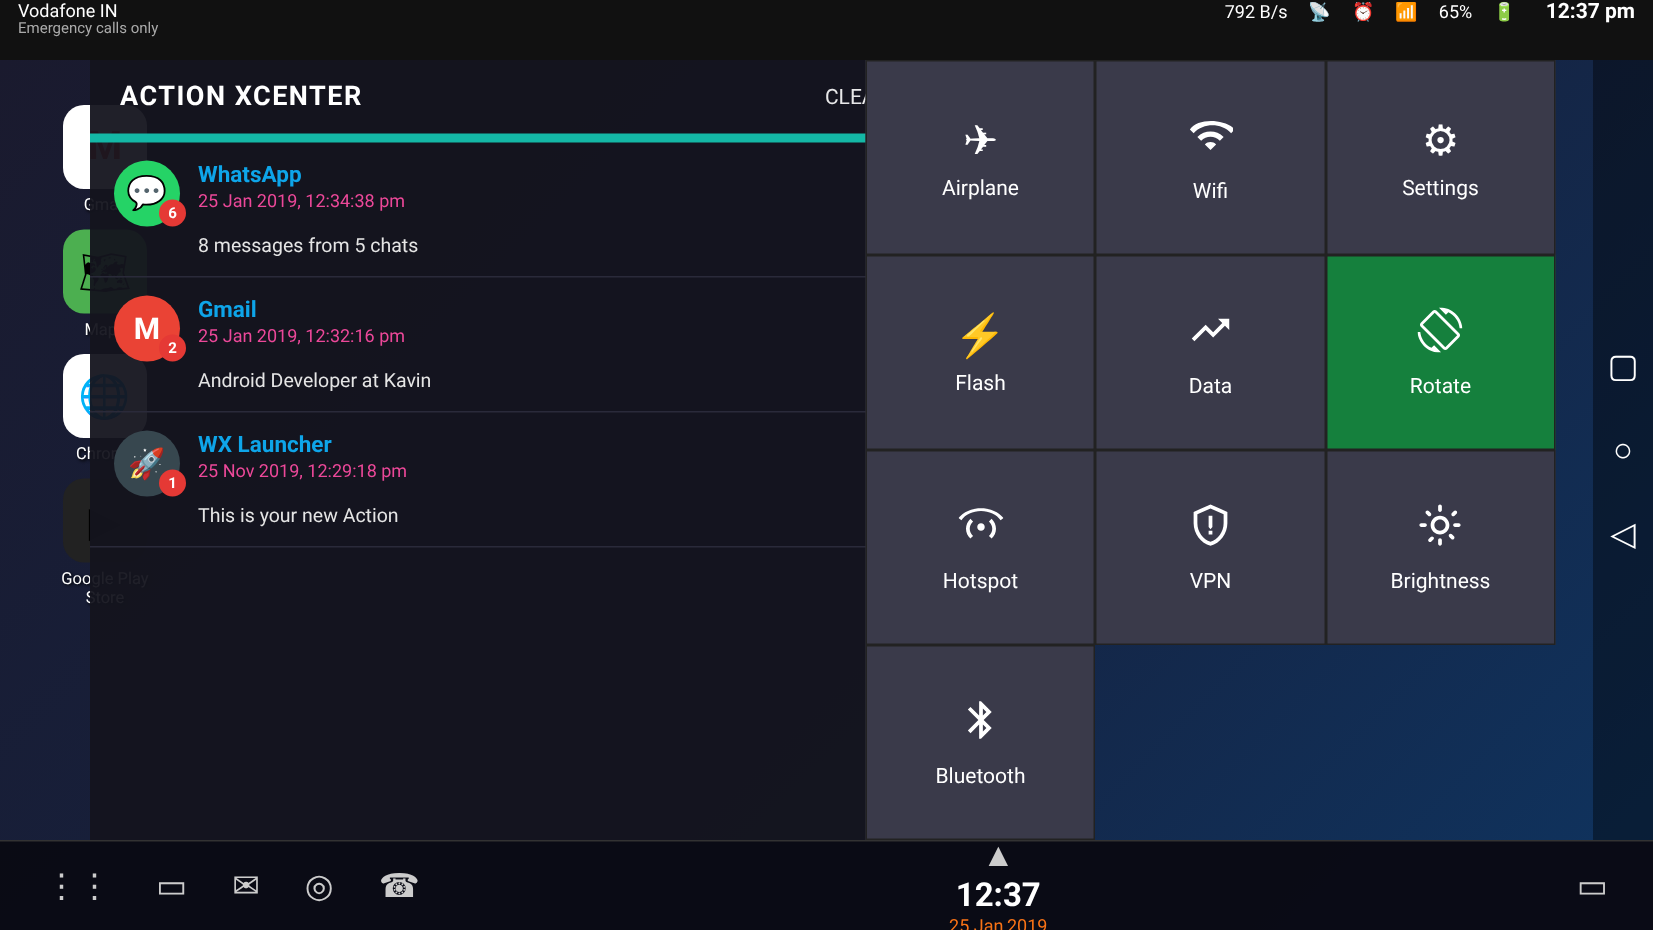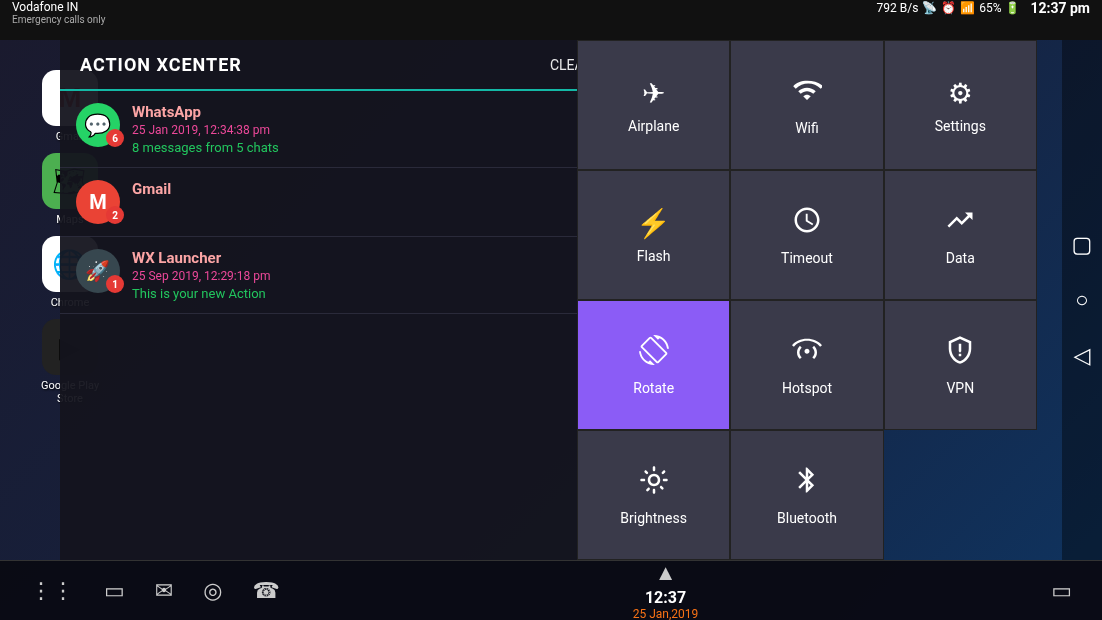--- a/index.html
+++ b/index.html
@@ -20,21 +20,21 @@
       background: #111;
       display: flex;
       align-items: flex-start;
       justify-content: space-between;
       padding: 0 12px;
       z-index: 100;
       color: #fff;
       font-size: 12px;
     }
     .status-left { display: flex; flex-direction: column; line-height: 1.2; }
-    .status-right { display: flex; align-items: center; gap: 4px; font-size: 12px; }
+    .status-right { display: flex; align-items: center; gap: 14px; font-size: 12px; }
 
     
     .wallpaper {
       position: absolute;
       top: 40px; left: 0; right: 0; bottom: 0;
       background: linear-gradient(135deg, #1a1a2e 0%, #16213e 50%, #0f3460 100%);
     }
 
     
     .desktop-icons {
@@ -78,21 +78,21 @@
       background: rgba(20,20,30,0.95);
       display: flex;
       flex-direction: column;
     }
 
     .xcenter-header {
       display: flex;
       justify-content: space-between;
       align-items: center;
       padding: 14px 20px;
-      border-bottom: 2px solid #14b8a6;
+      border-bottom: 6px solid #14b8a6;
       gap: 34px;
     }
     .xcenter-title {
       color: #fff;
       font-size: 18px;
       font-weight: bold;
       letter-spacing: 1px;
     }
     .clear-all {
       color: #fff;
@@ -128,23 +128,23 @@
       bottom: 0; right: -4px;
       background: #e53935;
       color: #fff;
       font-size: 10px;
       font-weight: bold;
       border-radius: 50%;
       width: 18px; height: 18px;
       display: flex; align-items: center; justify-content: center;
     }
     .notif-content { flex: 1; }
-    .notif-app { color: #fca5a5; font-size: 15px; font-weight: bold; }
+    .notif-app { color: #0ea5e9; font-size: 15px; font-weight: bold; }
     .notif-time { color: #ec4899; font-size: 12px; margin-top: 2px; }
-    .notif-message { color: #22c55e; font-size: 13px; margin-top: 3px; }
+    .notif-message { color: #e5e5e5; font-size: 13px; margin-top: 16px; }
     .notif-close {
       color: #888;
       font-size: 18px;
       cursor: pointer;
       padding: 4px;
       align-self: center;
     }
     .whatsapp-icon { background: #25d366; }
     .gmail-notif-icon { background: #ea4335; color: #fff; }
     .wxlauncher-icon { background: #37474f; }
@@ -164,21 +164,21 @@
     .control-tile {
       background: #3a3a4a;
       display: flex;
       flex-direction: column;
       align-items: center;
       justify-content: center;
       gap: 8px;
       border: 1px solid #222;
       cursor: pointer;
     }
-    .control-tile.active { background: #8b5cf6; }
+    .control-tile.active { background: #15803d; }
     .tile-icon {
       font-size: 28px;
       color: #fff;
     }
     .tile-label {
       color: #fff;
       font-size: 14px;
       font-weight: 400;
     }
 
@@ -194,21 +194,21 @@
       padding: 0 30px;
       border-top: 1px solid #333;
     }
     .nav-icons-left { display: flex; gap: 30px; }
     .nav-icon { font-size: 22px; color: #ccc; cursor: pointer; }
 
     .bottom-time-section {
       text-align: center;
       color: #fff;
     }
-    .bottom-time { font-size: 16px; font-weight: bold; }
+    .bottom-time { font-size: 22px; font-weight: bold; }
     .bottom-date { font-size: 12px; color: #f97316; }
 
     .nav-icons-right { display: flex; gap: 20px; align-items: center; }
     .nav-right-icon { font-size: 22px; color: #ccc; cursor: pointer; }
 
     
     .right-edge-nav {
       position: absolute;
       right: 0; top: 40px; bottom: 60px;
       width: 40px;
@@ -285,32 +285,34 @@
       <span class="notif-close">✕</span>
     </div>
 
     <div class="notification-item">
       <div class="notif-icon-wrap">
         <div class="notif-icon gmail-notif-icon" style="font-size:20px;font-weight:bold;">M</div>
         <div class="badge">2</div>
       </div>
       <div class="notif-content">
         <div class="notif-app">Gmail</div>
+        <div class="notif-time">25 Jan 2019, 12:32:16 pm</div>
+        <div class="notif-message">Android Developer at Kavin</div>
       </div>
       <span class="notif-close">✕</span>
     </div>
 
     <div class="notification-item">
       <div class="notif-icon-wrap">
         <div class="notif-icon wxlauncher-icon" style="font-size:20px;">🚀</div>
         <div class="badge">1</div>
       </div>
       <div class="notif-content">
         <div class="notif-app">WX Launcher</div>
-        <div class="notif-time">25 Sep 2019, 12:29:18 pm</div>
+        <div class="notif-time">25 Nov 2019, 12:29:18 pm</div>
         <div class="notif-message">This is your new Action</div>
       </div>
       <span class="notif-close">✕</span>
     </div>
   </div>
 </div>
 
 <div class="quick-controls">
 
   <div class="control-tile">
@@ -330,28 +332,20 @@
   <div class="control-tile">
     <div class="tile-icon">⚙</div>
     <div class="tile-label">Settings</div>
   </div>
 
   <div class="control-tile">
     <div class="tile-icon">⚡</div>
     <div class="tile-label">Flash</div>
   </div>
 
-  <div class="control-tile">
-    <div class="tile-icon">
-      <svg viewBox="0 0 24 24" width="30" height="30" fill="#fff">
-        <path d="M11.99 2C6.47 2 2 6.48 2 12s4.47 10 9.99 10C17.52 22 22 17.52 22 12S17.52 2 11.99 2zM12 20c-4.42 0-8-3.58-8-8s3.58-8 8-8 8 3.58 8 8-3.58 8-8 8zm.5-13H11v6l5.25 3.15.75-1.23-4.5-2.67V7z"></path>
-      </svg>
-    </div>
-    <div class="tile-label">Timeout</div>
-  </div>
 
   <div class="control-tile">
     <div class="tile-icon">
       <svg viewBox="0 0 24 24" width="30" height="30" fill="#fff">
         <path d="M16 6l2.29 2.29-4.88 4.88-4-4L2 16.59 3.41 18l6-6 4 4 6.3-6.29L22 12V6z"></path>
       </svg>
     </div>
     <div class="tile-label">Data</div>
   </div>
 

